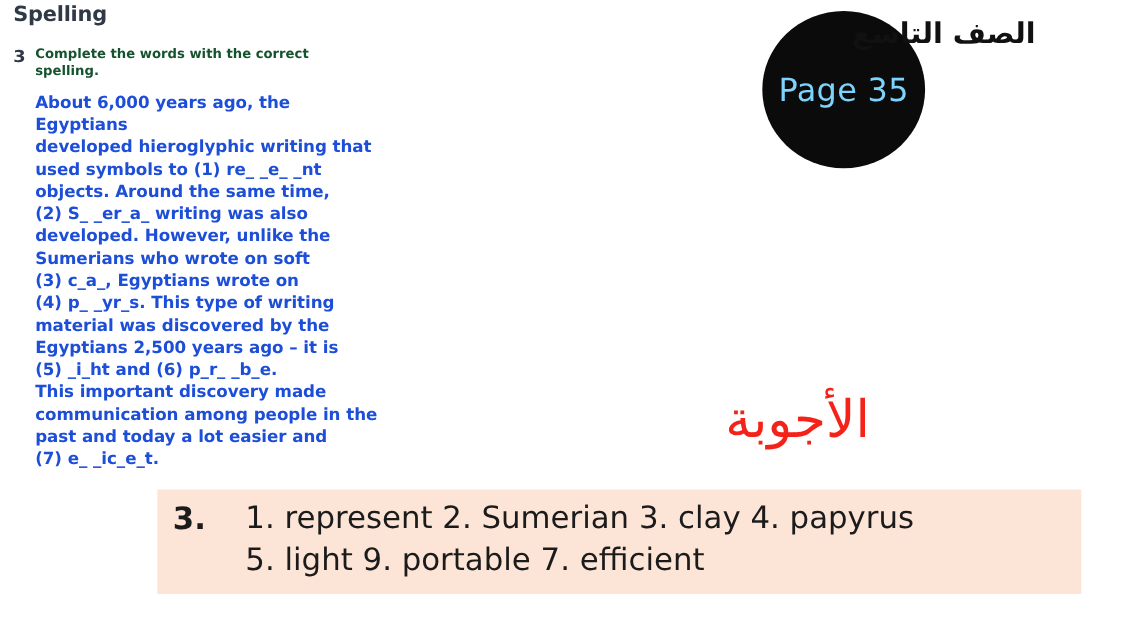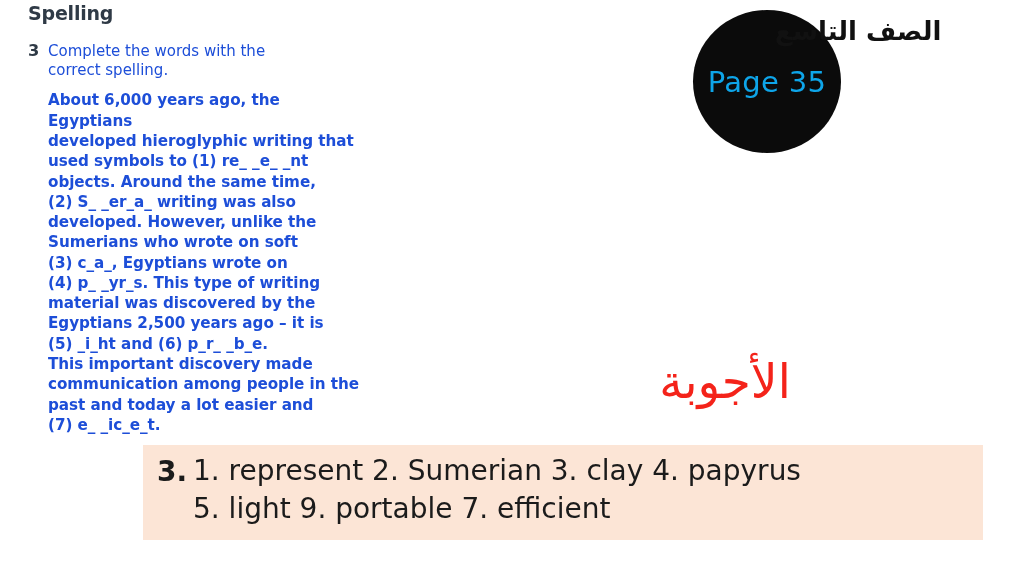--- a/index.html
+++ b/index.html
@@ -12,21 +12,21 @@
     height: 576px;
     position: relative;
     overflow: hidden;
     font-family: "DejaVu Sans", "Liberation Sans", sans-serif;
     color: #3b4652;
   }
 
   
   #worksheet {
     position: absolute;
-    left: 16px;
+    left: 0px;
     top: 0px;
     width: 400px;
     height: 440px;
   }
 
   #spelling-heading {
     position: absolute;
     left: 12px;
     top: 2px;
     font-size: 19px;
@@ -51,24 +51,24 @@
     left: 0px;
     top: 0px;
     font-size: 15px;
     font-weight: 700;
     color: #2f3a46;
     font-family: "DejaVu Sans", "Liberation Sans", sans-serif;
     transform: scaleX(1.08);
     transform-origin: left top;
   }
   #exercise-prompt {
-    font-size: 15px;
-    font-weight: 400;
+    font-size: 12px;
+    font-weight: 700;
     line-height: 1.28;
-    color: #1d4ed8;
+    color: #14532d;
     max-width: 268px;
   }
 
   #passage {
     margin-top: 10px;
     padding-left: 20px;
     font-size: 15.2px;
     line-height: 1.335;
     color: #1d4ed8;
     font-weight: 700;
@@ -83,21 +83,21 @@
     top: 10px;
     width: 148px;
     height: 143px;
     border-radius: 50%;
     background: #0b0b0b;
     display: flex;
     align-items: center;
     justify-content: center;
   }
   #page-badge-label {
-    color: #0ea5e9;
+    color: #7dd3fc;
     font-size: 29px;
     font-family: "DejaVu Sans", "Liberation Sans", sans-serif;
     letter-spacing: 0.3px;
     font-weight: 400;
     white-space: nowrap;
   }
 
   
   #arabic-header {
     position: absolute;
@@ -150,21 +150,21 @@
   #answer-key-number {
     position: absolute;
     left: 14px;
     top: 10px;
     font-size: 28px;
     font-weight: 700;
     color: #1b1b1b;
     font-family: "DejaVu Sans", "Liberation Sans", sans-serif;
   }
   .answer-line {
-    margin-left: 36px;
+    margin-left: 66px;
     font-size: 28px;
     line-height: 1.34;
     color: #1b1b1b;
     font-weight: 400;
     white-space: nowrap;
     font-family: "DejaVu Sans", "Liberation Sans", sans-serif;
   }
 </style>
 </head>
 <body>

